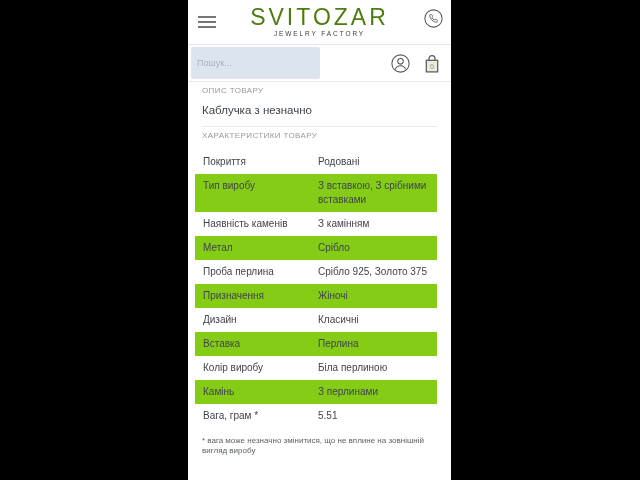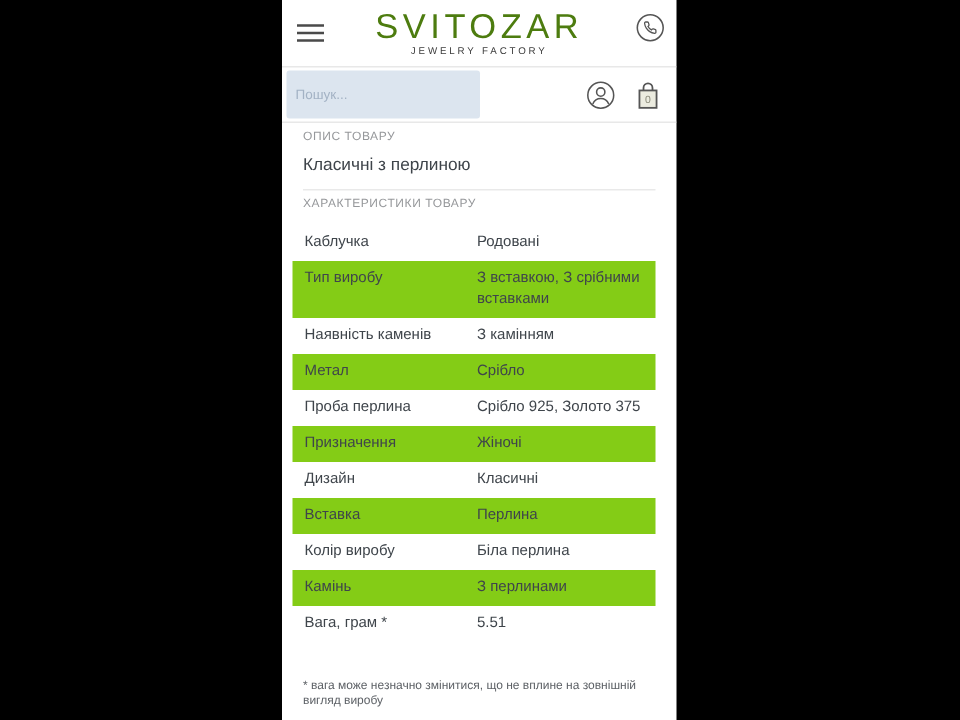--- a/index.html
+++ b/index.html
@@ -58,21 +58,21 @@
   }
   .trow.striped{background:#84cc16;}
   .tlabel{
     width:115px;flex:0 0 115px;font-size:10px;color:#3f454b;line-height:14px;
   }
   .tvalue{
     flex:1;font-size:10px;color:#3f454b;line-height:14px;padding-right:6px;
   }
   
   .footnote{
-    margin-top:24px;font-size:8px;line-height:10px;color:#5d6166;max-width:240px;
+    margin-top:8px;font-size:8px;line-height:10px;color:#5d6166;max-width:240px;
   }
   svg{display:block;}
 </style>
 </head>
 <body>
 
 <div class="screen">
 
   <div class="header">
     <div class="burger">
@@ -106,27 +106,27 @@
       <svg width="18" height="20" viewBox="0 0 18 20">
         <rect x="3.3" y="6.3" width="11.4" height="11.6" fill="#ebebdf" stroke="#555555" stroke-width="1.2"></rect>
         <path d="M6 6.3 V4.6 a3 3 0 0 1 6 0 V6.3" fill="none" stroke="#555555" stroke-width="1.2"></path>
         <text x="9" y="14.6" text-anchor="middle" font-size="7" fill="#8a8a7a">0</text>
       </svg>
     </div>
   </div>
 
   <div class="main">
     <div class="sec-label">ОПИС ТОВАРУ</div>
-    <div class="prod-title">Класичні з перлиною</div>
+    <div class="prod-title">Каблучка з незначно</div>
     <div class="title-divider"></div>
     <div class="sec-label sec-label2">ХАРАКТЕРИСТИКИ ТОВАРУ</div>
 
     <div class="spec-table">
         <div class="trow">
-          <div class="tlabel">Каблучка</div>
+          <div class="tlabel">Покриття</div>
           <div class="tvalue">Родовані</div>
         </div>
         <div class="trow striped">
           <div class="tlabel">Тип виробу</div>
           <div class="tvalue">З вставкою, З срібними вставками</div>
         </div>
         <div class="trow">
           <div class="tlabel">Наявність каменів</div>
           <div class="tvalue">З камінням</div>
         </div>
@@ -145,21 +145,21 @@
         <div class="trow">
           <div class="tlabel">Дизайн</div>
           <div class="tvalue">Класичні</div>
         </div>
         <div class="trow striped">
           <div class="tlabel">Вставка</div>
           <div class="tvalue">Перлина</div>
         </div>
         <div class="trow">
           <div class="tlabel">Колір виробу</div>
-          <div class="tvalue">Біла перлина</div>
+          <div class="tvalue">Біла перлиною</div>
         </div>
         <div class="trow striped">
           <div class="tlabel">Камінь</div>
           <div class="tvalue">З перлинами</div>
         </div>
         <div class="trow">
           <div class="tlabel">Вага, грам *</div>
           <div class="tvalue">5.51</div>
         </div>
       </div>

